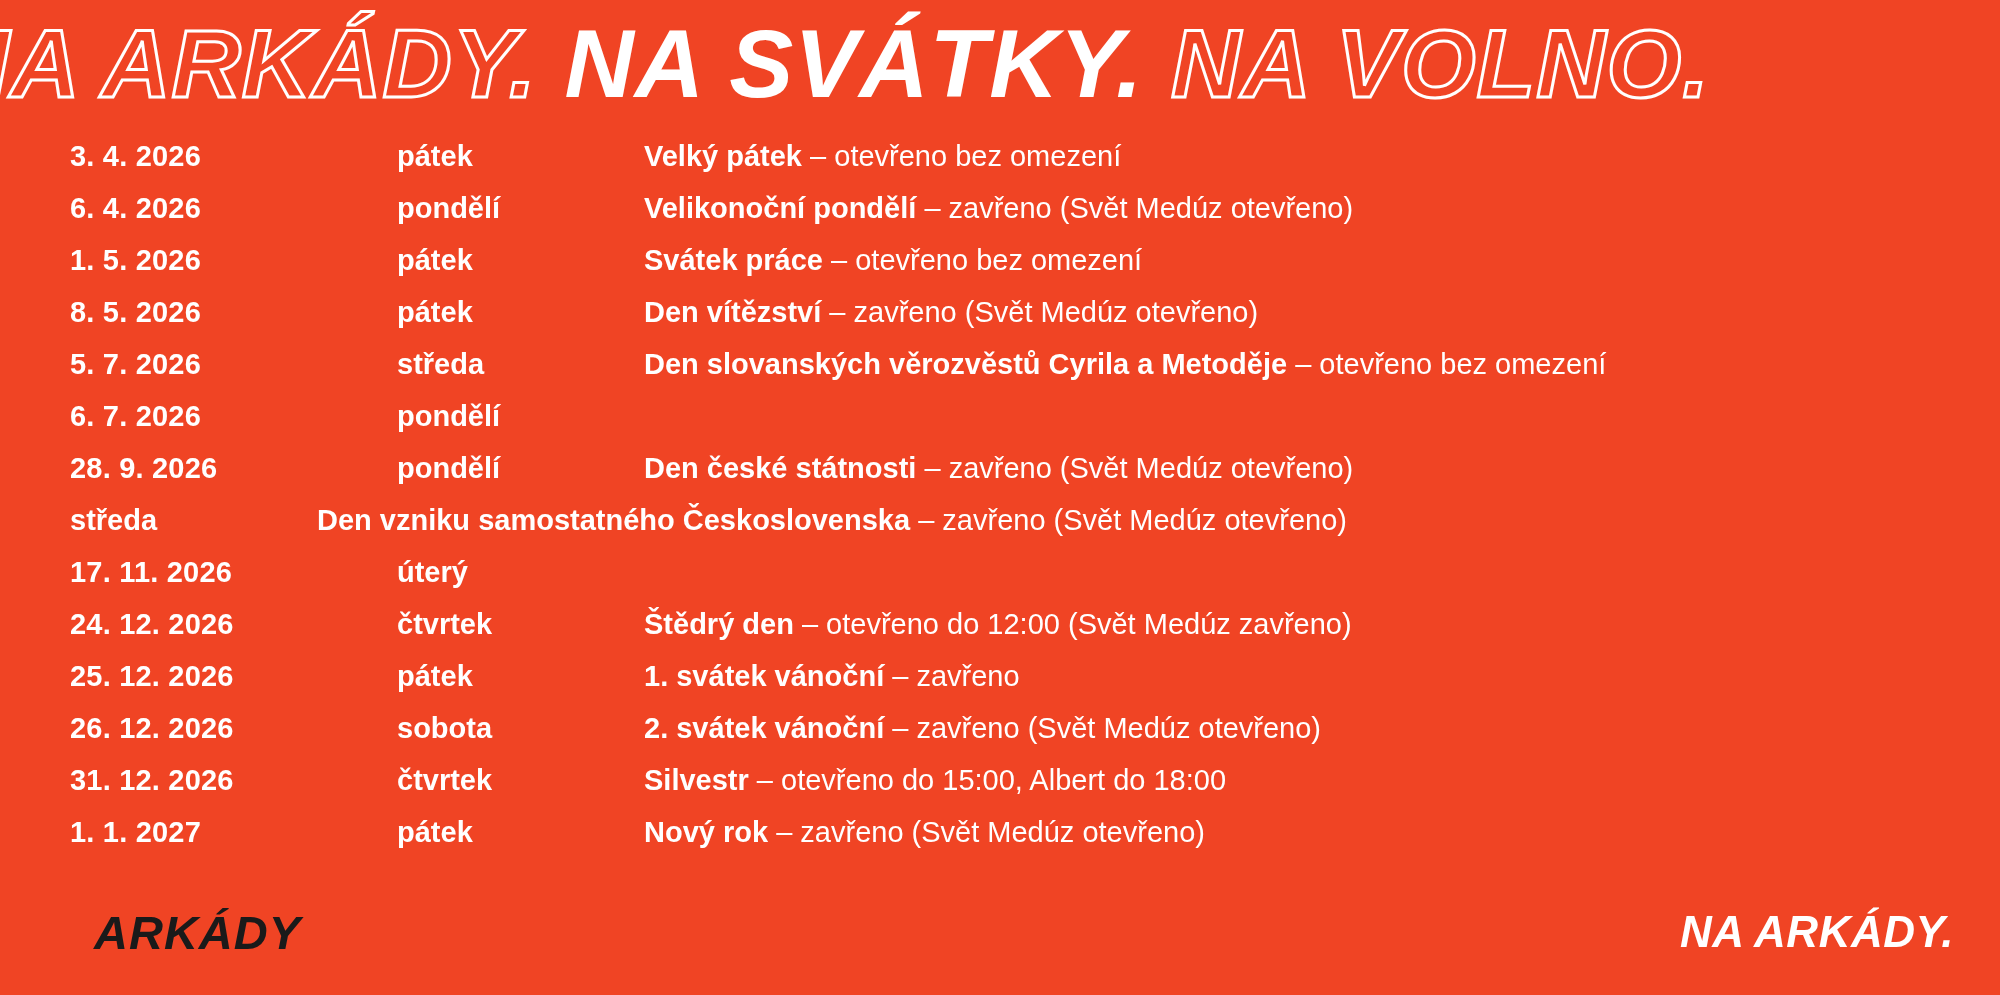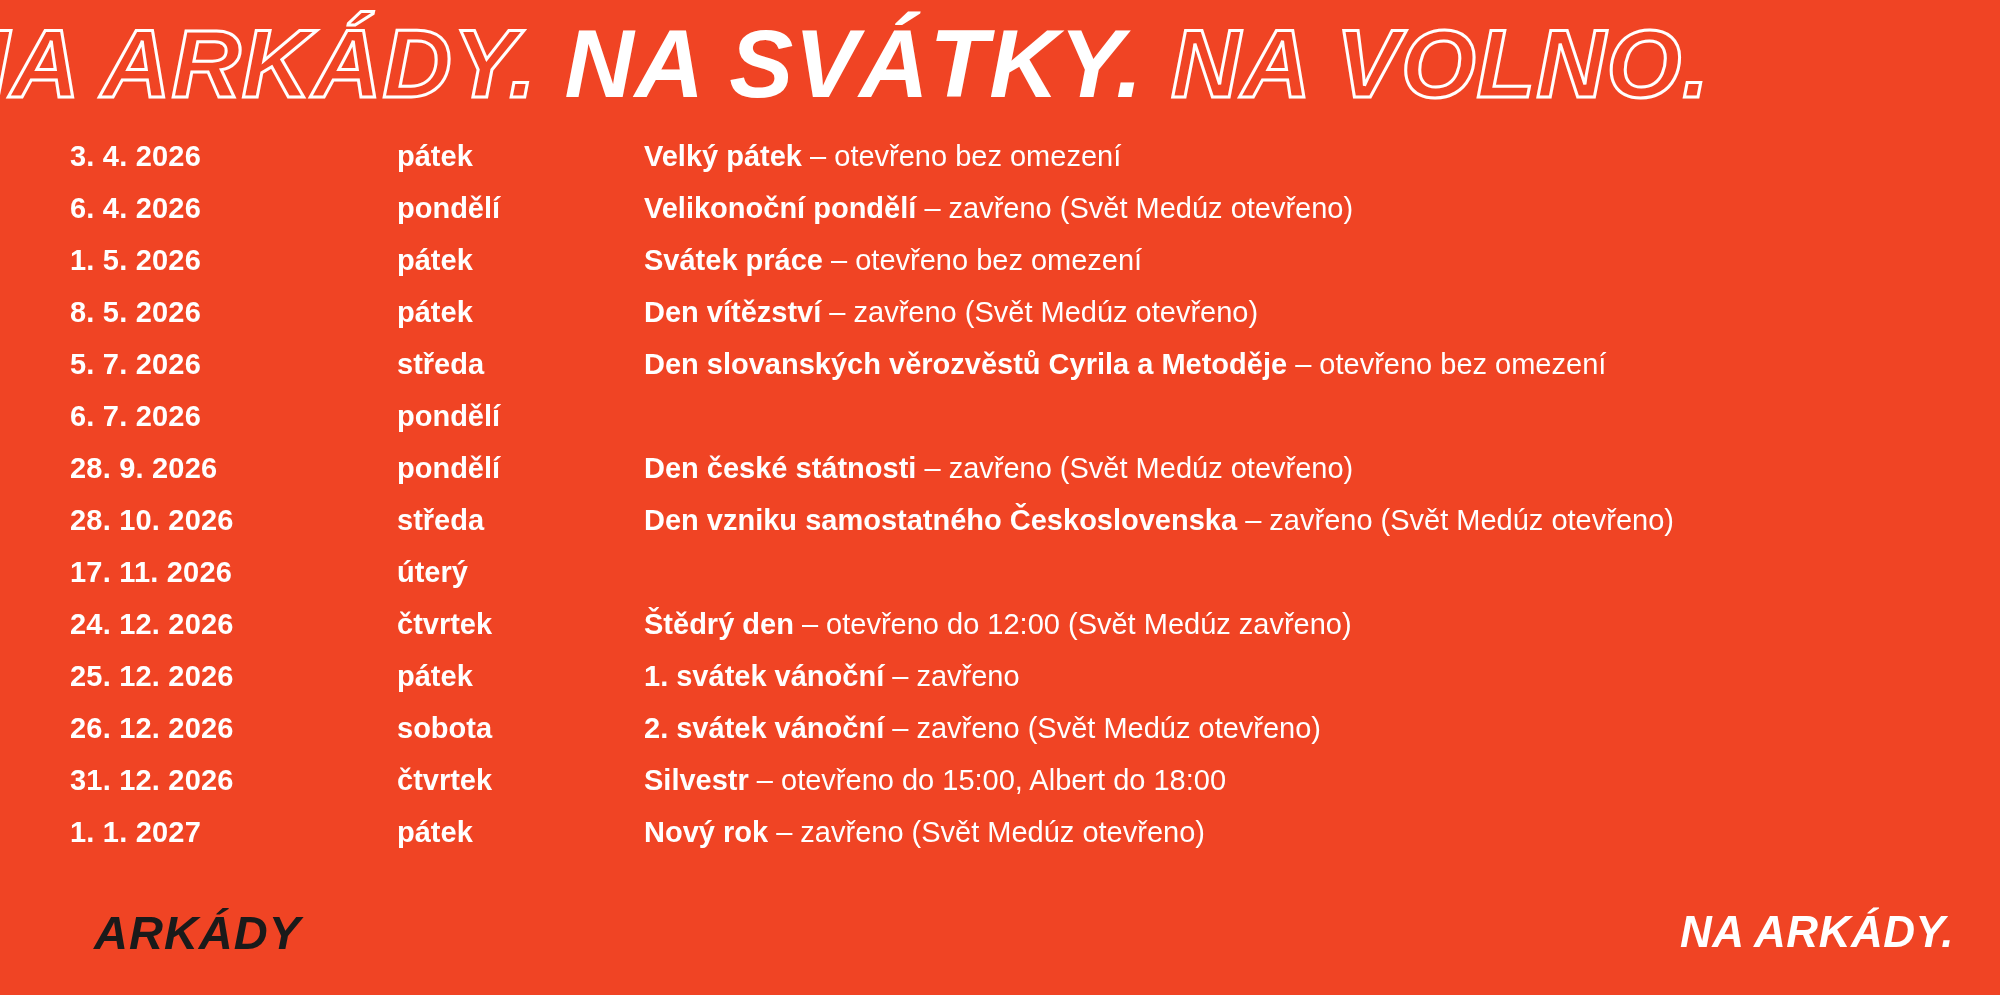--- a/index.html
+++ b/index.html
@@ -164,21 +164,20 @@
     <div class="c-day">pondělí</div>
   </div>
 
   <div class="row">
     <div class="c-date">28. 9. 2026</div>
     <div class="c-day">pondělí</div>
     <div class="c-desc"><b>Den české státnosti</b> <span class="note">– zavřeno (Svět Medúz otevřeno)</span></div>
   </div>
 
   <div class="row">
-    <div class="c-date">28. 10. 2026</div>
     <div class="c-day">středa</div>
     <div class="c-desc"><b>Den vzniku samostatného Československa</b> <span class="note">– zavřeno (Svět Medúz otevřeno)</span></div>
   </div>
 
   <div class="row">
     <div class="c-date">17. 11. 2026</div>
     <div class="c-day">úterý</div>
   </div>
 
   <div class="row">

